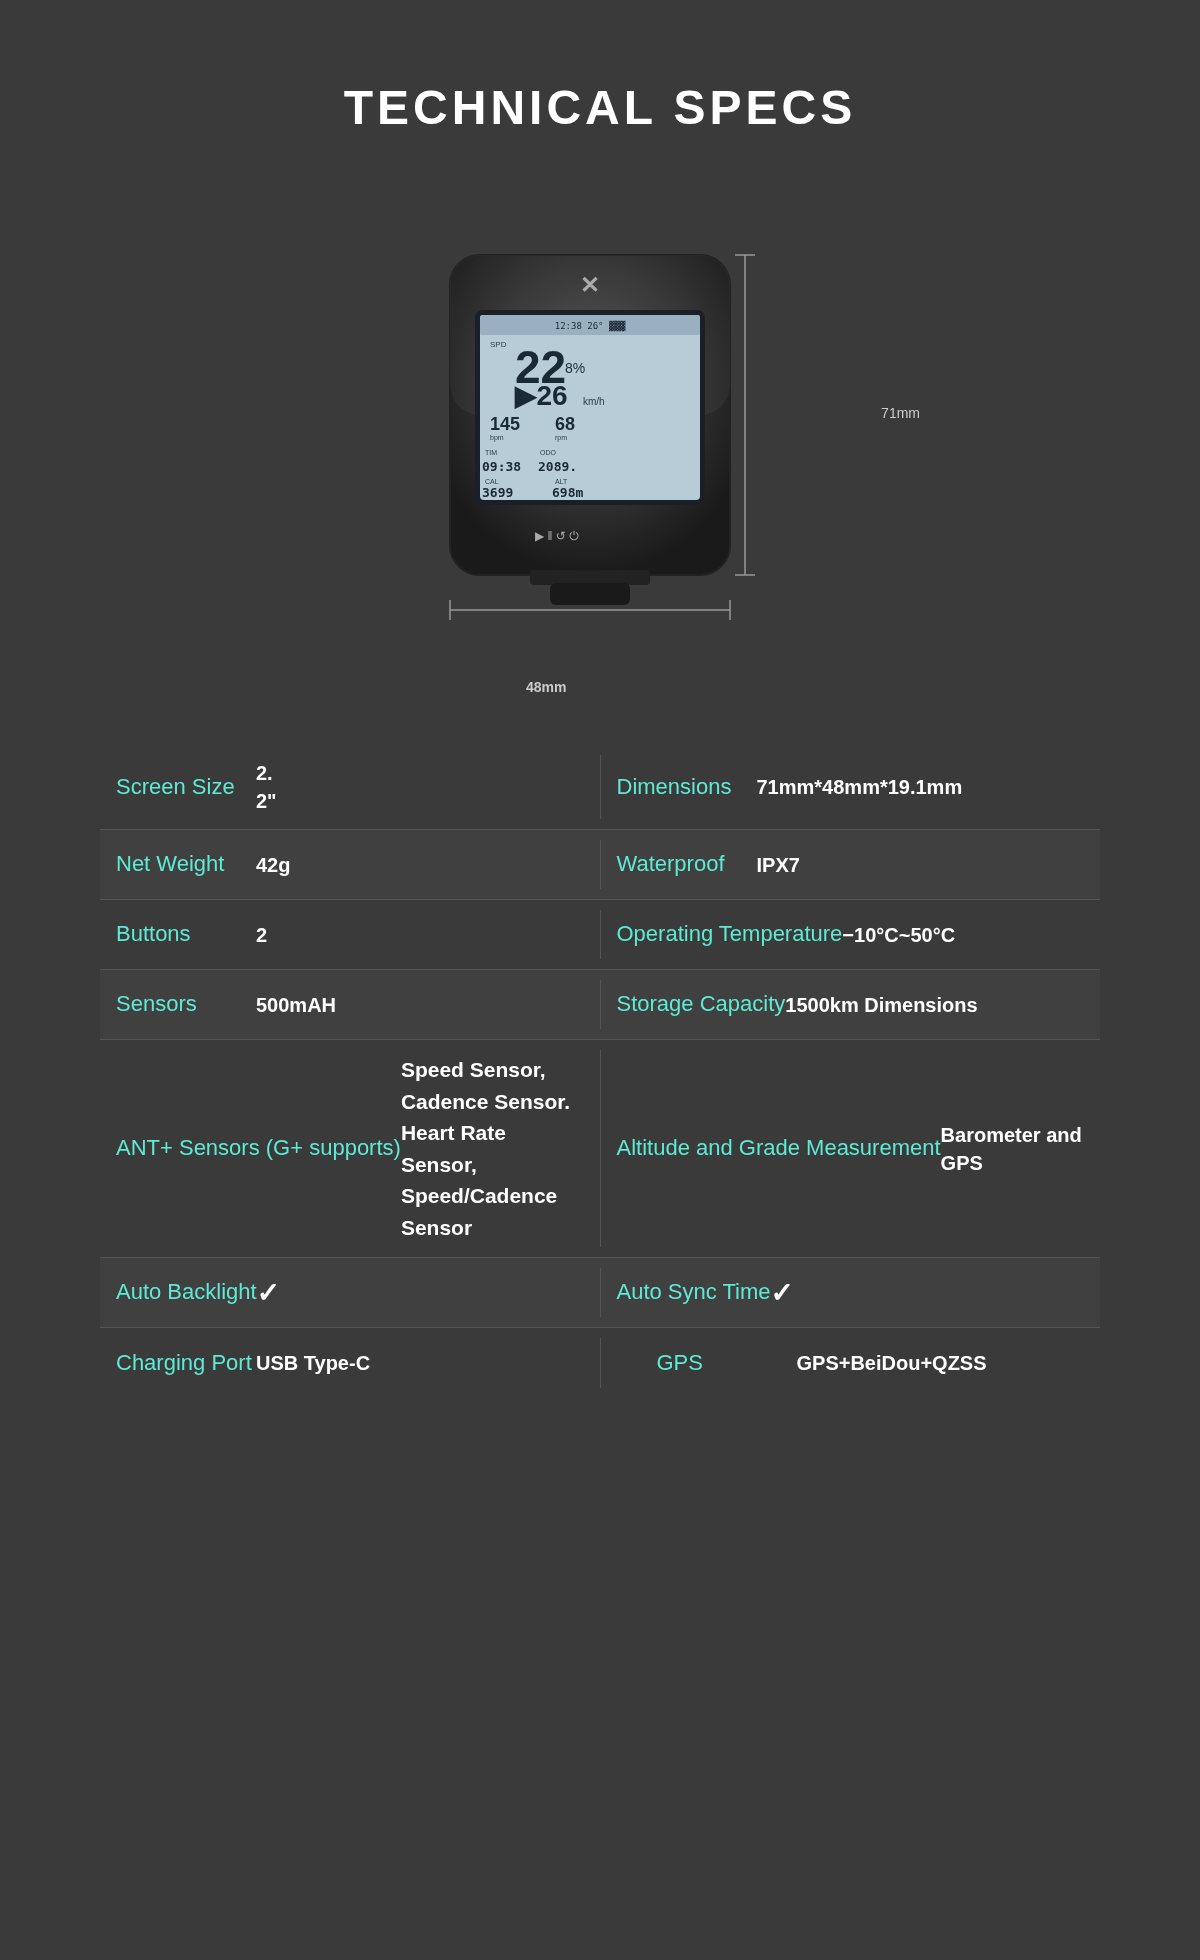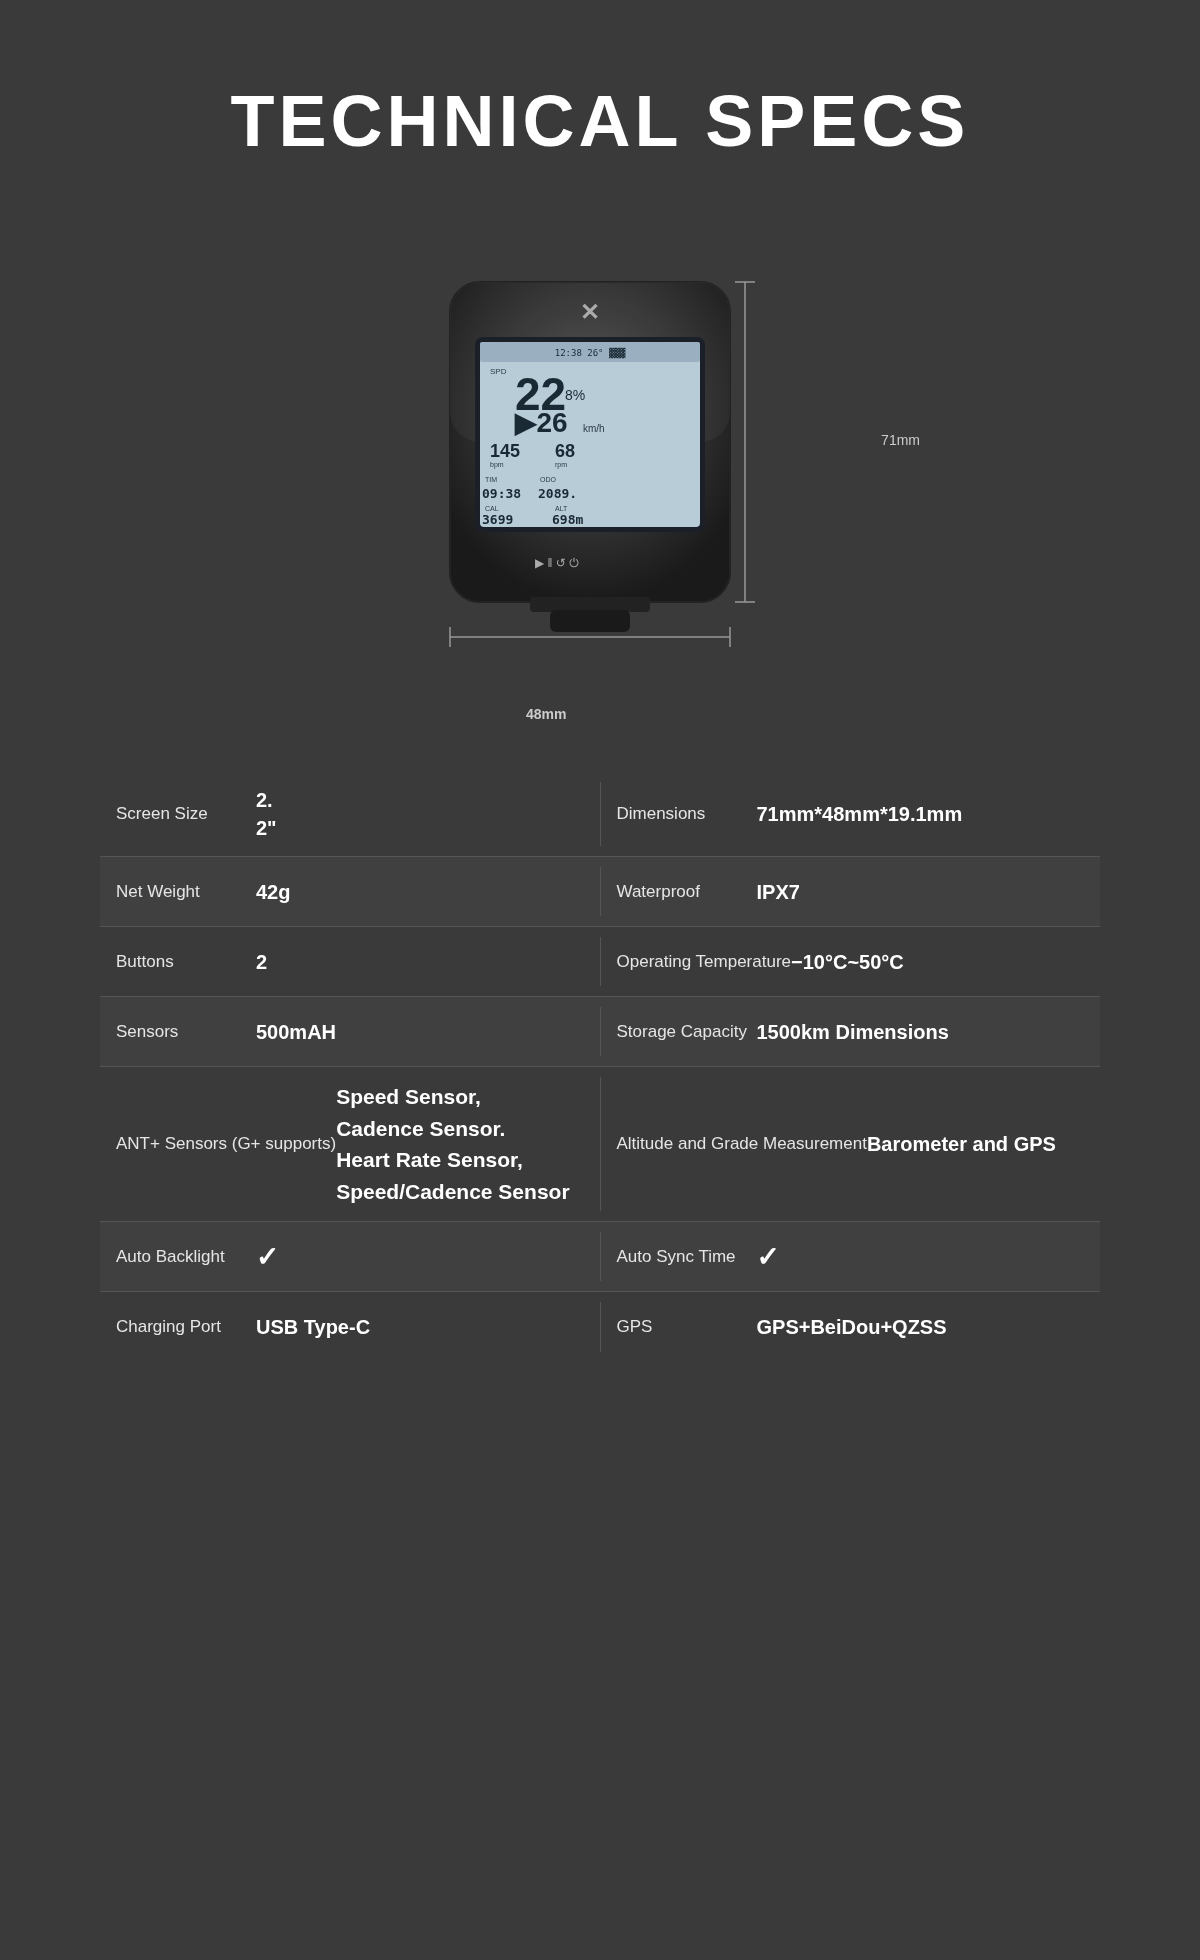--- a/index.html
+++ b/index.html
@@ -10,21 +10,21 @@
       background-color: #3a3a3a;
       font-family: Arial, sans-serif;
       display: flex;
       flex-direction: column;
       align-items: center;
     }
 
     
     .page-title {
       color: #ffffff;
-      font-size: 72px;
+      font-size: 48px;
       font-weight: 900;
       letter-spacing: 4px;
       margin-top: 80px;
       margin-bottom: 40px;
       text-align: center;
     }
 
     
     .device-container {
       position: relative;
@@ -66,36 +66,37 @@
 
     .spec-row {
       display: flex;
       flex-direction: row;
       border-bottom: 1px solid #555;
       min-height: 70px;
     }
 
     .spec-row:last-child {
       border-bottom: none;
+      gap: 40px;
     }
 
     .spec-row.shaded {
       background-color: #404040;
     }
 
     .spec-cell {
       flex: 1;
       display: flex;
       align-items: center;
       padding: 14px 16px;
     }
 
     .spec-label {
-      color: #e5e5e5;
-      font-size: 17px;
+      color: #5eead4;
+      font-size: 22px;
       font-weight: 400;
       min-width: 140px;
       line-height: 1.4;
     }
 
     .spec-value {
       color: #ffffff;
       font-size: 20px;
       font-weight: 700;
       flex: 1;

